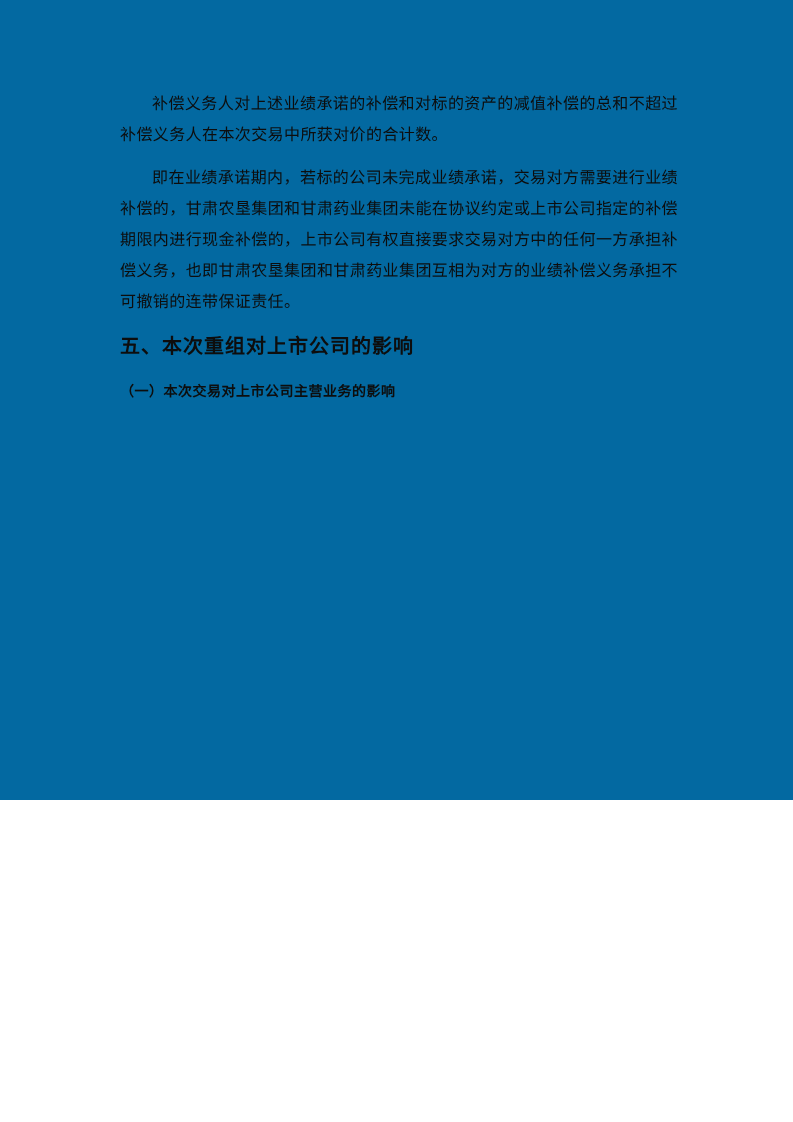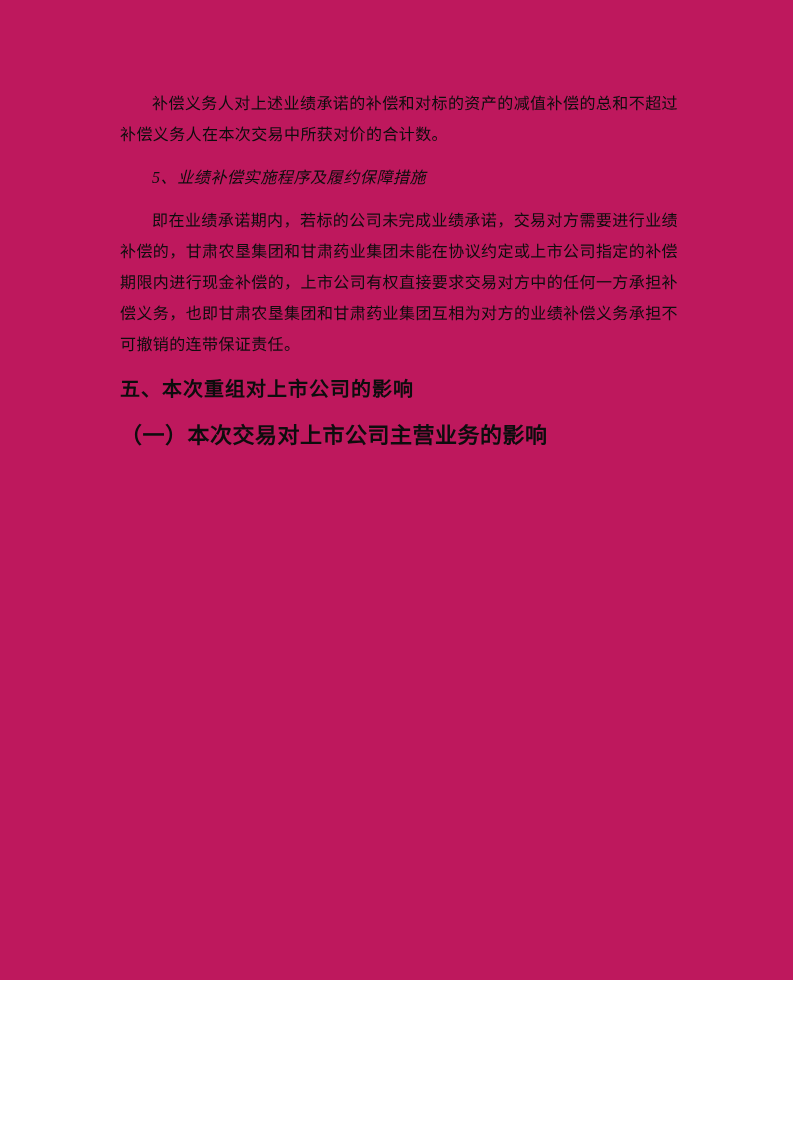--- a/index.html
+++ b/index.html
@@ -3,22 +3,22 @@
 <meta charset="utf-8">
 <style>
   html, body {
     margin: 0;
     padding: 0;
     background: #ffffff;
   }
   .page {
     position: relative;
     width: 793px;
-    height: 980px;
-    background: #be185d;
+    height: 800px;
+    background: #0369a1;
     overflow: hidden;
     box-sizing: border-box;
     padding: 88px 115px 0 120px;
     color: #0d0d0d;
     font-family: "Liberation Serif", "DejaVu Serif", serif;
   }
   .para {
     margin: 0 0 12px 0;
     font-size: 16px;
     line-height: 31px;
@@ -39,22 +39,22 @@
   .heading1 {
     margin: 14px 0 18px 0;
     font-family: "Liberation Sans", "DejaVu Sans", sans-serif;
     font-size: 20px;
     line-height: 30px;
     font-weight: bold;
     letter-spacing: 1px;
   }
   .heading2 {
     margin: 0 0 36px 0;
-    font-family: Liberation Sans, sans-serif;
-    font-size: 22px;
+    font-family: Liberation Mono, monospace;
+    font-size: 14px;
     line-height: 27px;
     font-weight: bold;
     letter-spacing: 0.5px;
   }
   .page-footer {
     position: absolute;
     top: 1020px;
     right: 116px;
     font-size: 15px;
     font-weight: bold;
@@ -63,21 +63,20 @@
     text-align: center;
   }
 </style>
 </head>
 <body>
 
 <div class="page">
 
   <p class="para">补偿义务人对上述业绩承诺的补偿和对标的资产的减值补偿的总和不超过补偿义务人在本次交易中所获对价的合计数。</p>
 
-  <h4 class="subheading-kaiti">5、业绩补偿实施程序及履约保障措施</h4>
 
 
   <p class="para">即在业绩承诺期内，若标的公司未完成业绩承诺，交易对方需要进行业绩补偿的，甘肃农垦集团和甘肃药业集团未能在协议约定或上市公司指定的补偿期限内进行现金补偿的，上市公司有权直接要求交易对方中的任何一方承担补偿义务，也即甘肃农垦集团和甘肃药业集团互相为对方的业绩补偿义务承担不可撤销的连带保证责任。</p>
 
 
   <h1 class="heading1">五、本次重组对上市公司的影响</h1>
 
   <h2 class="heading2">（一）本次交易对上市公司主营业务的影响</h2>
 
 

